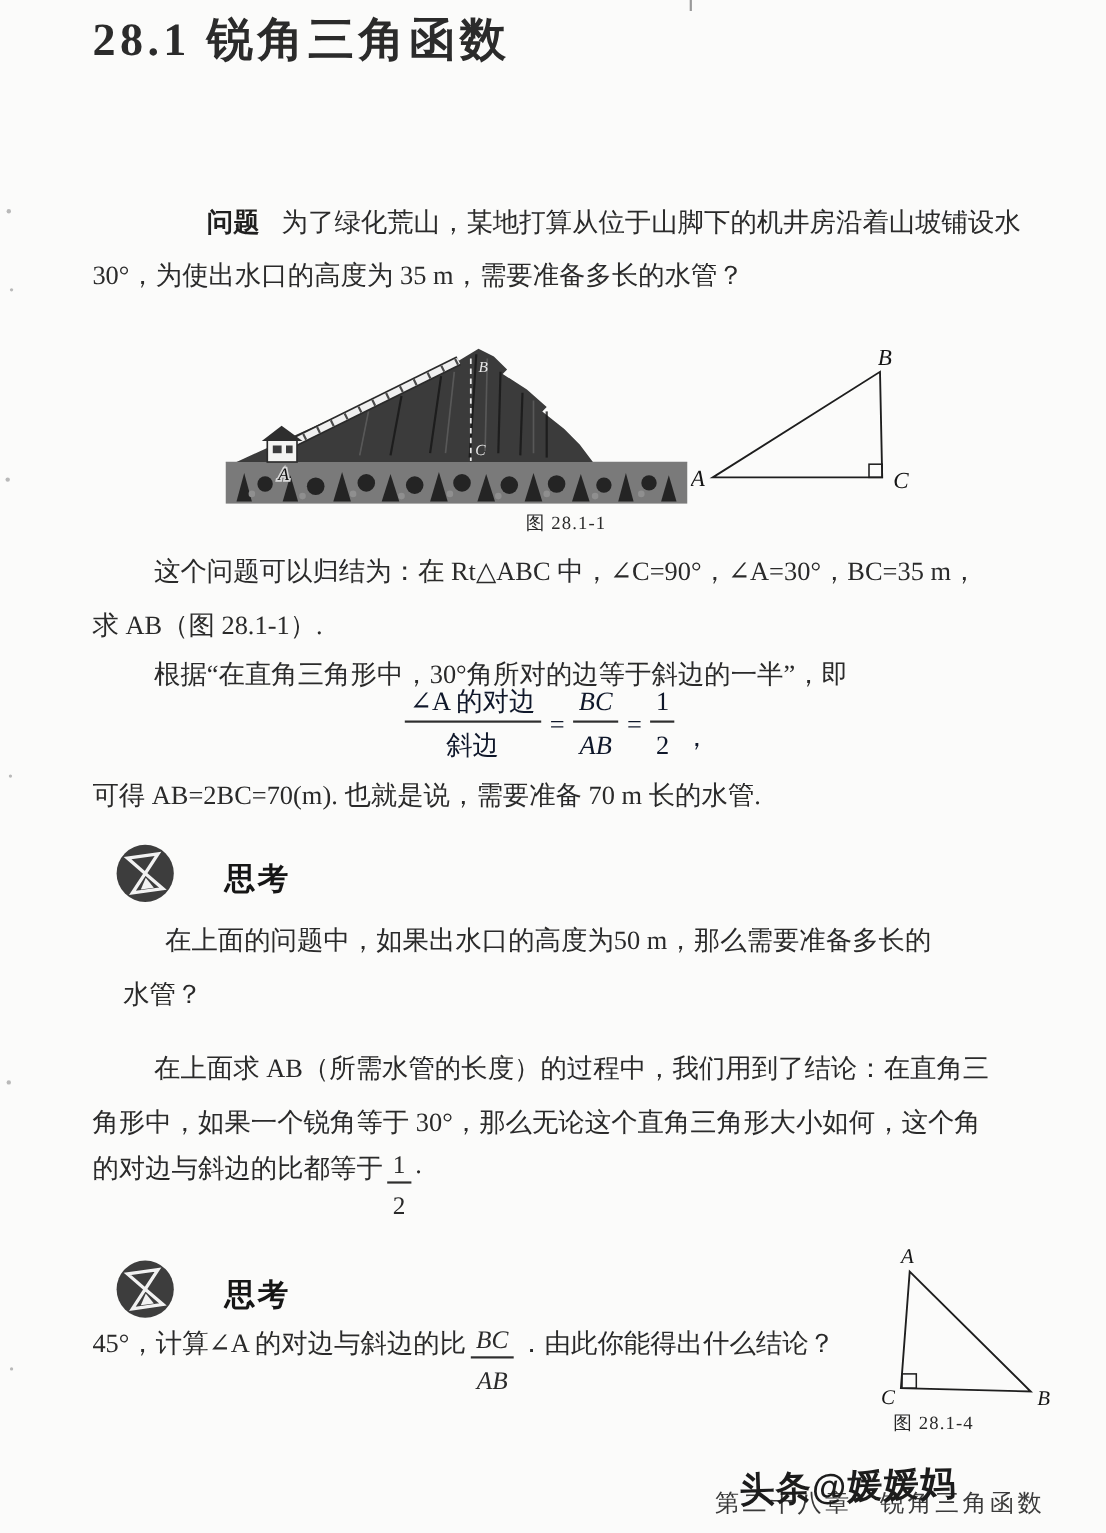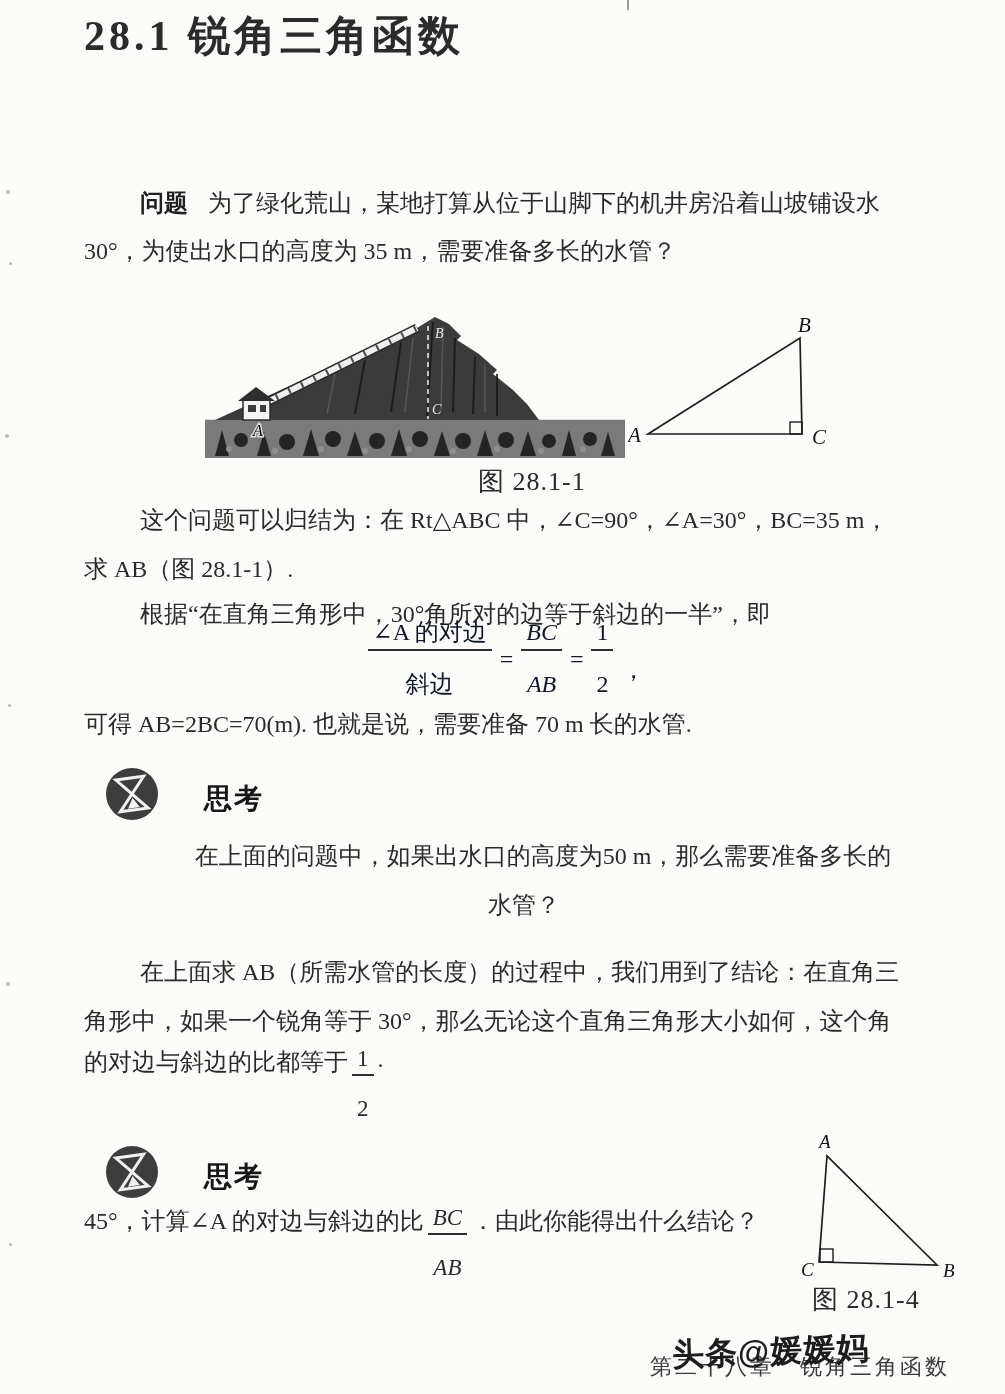--- a/index.html
+++ b/index.html
@@ -16,42 +16,42 @@
     position:absolute;left:84px;top:8px;
     font-size:42px;font-weight:700;letter-spacing:4px;color:#2b2b2b;
   }
   .para{position:absolute;font-size:24px;color:#2a2a2a;}
   .pline{white-space:nowrap;line-height:49px;height:49px;}
   .indent{padding-left:56px;}
   .indent-sm{padding-left:38px;}
   .indent-lg{padding-left:74px;}
   .problem-label{
     font-family:"Liberation Sans","DejaVu Sans",sans-serif;
-    font-weight:700;margin-right:20px;color:#1f1f1f;
+    font-weight:700;margin-right:20px;color:#1f1f1f;margin-left:48px;
   }
   .formula-row{
     position:absolute;left:84px;top:622px;width:845px;height:74px;
     display:flex;justify-content:center;align-items:center;gap:8px;
     font-size:24px;color:#0f172a;
   }
   .frac{display:inline-flex;flex-direction:column;align-items:center;line-height:1.15;}
   .frac .num{border-bottom:2px solid #2e2e2e;padding:0 5px 2px 5px;}
-  .frac .den{padding-top:20px;}
+  .frac .den{padding-top:8px;}
   .math-it{font-style:italic;}
   .formula-tail{align-self:flex-end;margin-bottom:10px;}
   .flex-line{display:flex;align-items:flex-start;white-space:nowrap;}
   .flex-line .frac{font-size:23px;margin:0 4px;}
   .think-icon{position:absolute;width:56px;height:56px;}
   .think-heading{
     position:absolute;
     font-family:"Liberation Sans","DejaVu Sans",sans-serif;
     font-size:28px;font-weight:700;color:#161616;letter-spacing:2px;margin-left:32px;
   }
   .caption{
-    position:absolute;font-size:26px;color:#2a2a2a;letter-spacing:1px;
+    position:absolute;font-size:17px;color:#2a2a2a;letter-spacing:1px;
   }
   .footer-chapter{
     position:absolute;left:650px;top:1352px;
     font-size:22px;color:#3a3a3a;letter-spacing:3px;
   }
   .watermark{
     position:absolute;left:672px;top:1330px;
     font-family:"Liberation Sans","DejaVu Sans",sans-serif;
     font-size:32px;font-weight:900;color:#1c1c1c;
     transform:rotate(-2deg);letter-spacing:1px;
@@ -189,21 +189,21 @@
 
   <svg class="think-icon" style="left:104px;top:766px;" viewBox="0 0 56 56">
     <circle cx="28" cy="28" r="26" fill="#3d3d3d"></circle>
     <g transform="rotate(-8 28 28)" stroke="#f2f2f2" stroke-width="3" fill="none">
       <path d="M14,12 L42,12 L28,28 Z"></path>
       <path d="M14,44 L42,44 L28,28 Z"></path>
     </g>
     <path transform="rotate(-8 28 28)" d="M22,42 L28,32 L34,42 Z" fill="#f2f2f2"></path>
   </svg>
   <div class="think-heading" style="left:172px;top:780px;">思考</div>
-  <div class="para" style="left:112px;top:832px;width:824px;text-align:center;">
+  <div class="para" style="left:112px;top:832px;width:824px;">
     <div class="pline indent-sm">在上面的问题中，如果出水口的高度为50 m，那么需要准备多长的</div>
     <div class="pline">水管？</div>
   </div>
 
   <div class="para" style="left:84px;top:948px;width:858px;">
     <div class="pline indent">在上面求 AB（所需水管的长度）的过程中，我们用到了结论：在直角三</div>
     <div class="pline">角形中，如果一个锐角等于 30°，那么无论这个直角三角形大小如何，这个角</div>
     <div class="flex-line" style="height:64px;">
       <span>的对边与斜边的比都等于</span>
       <span class="frac">

